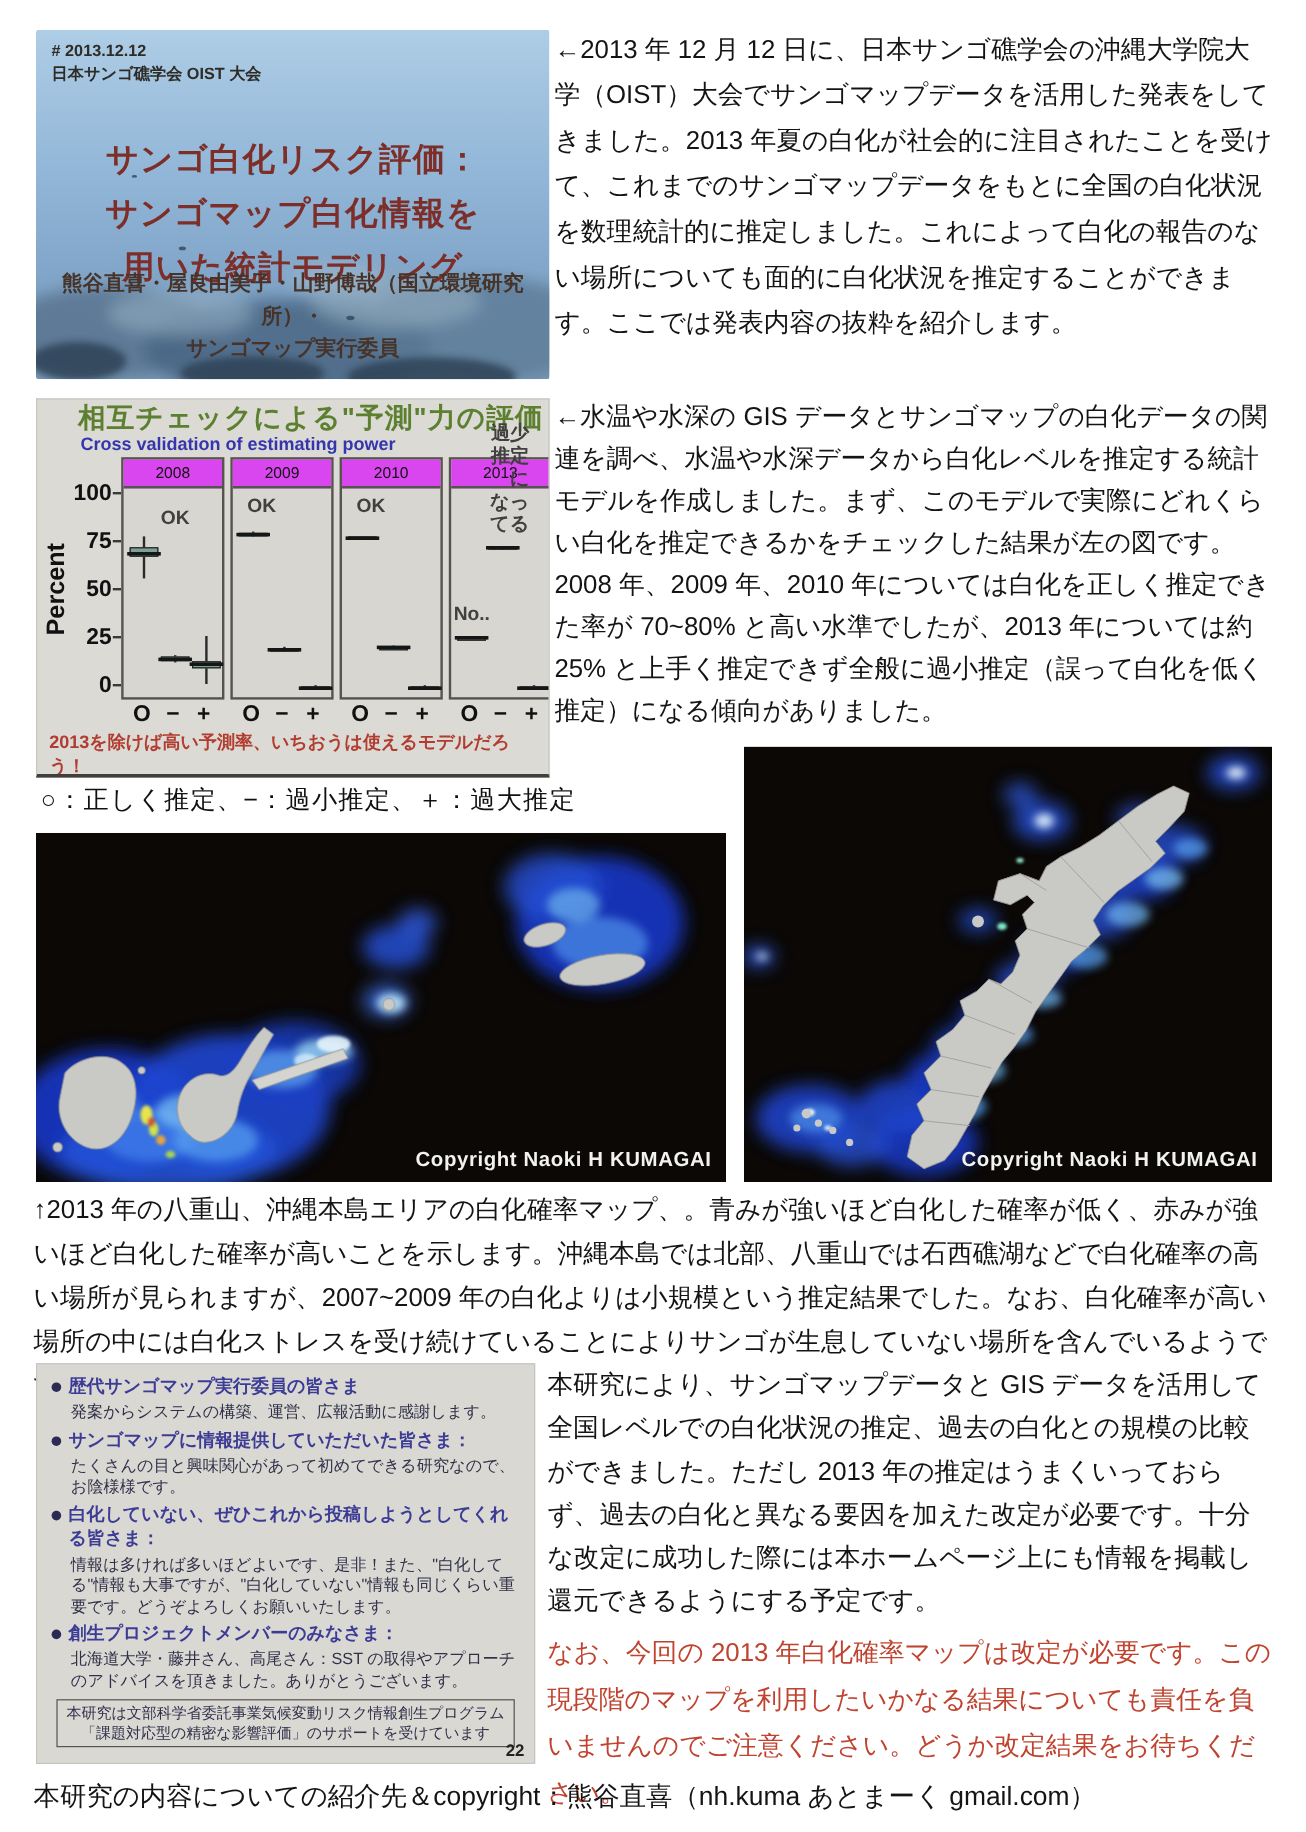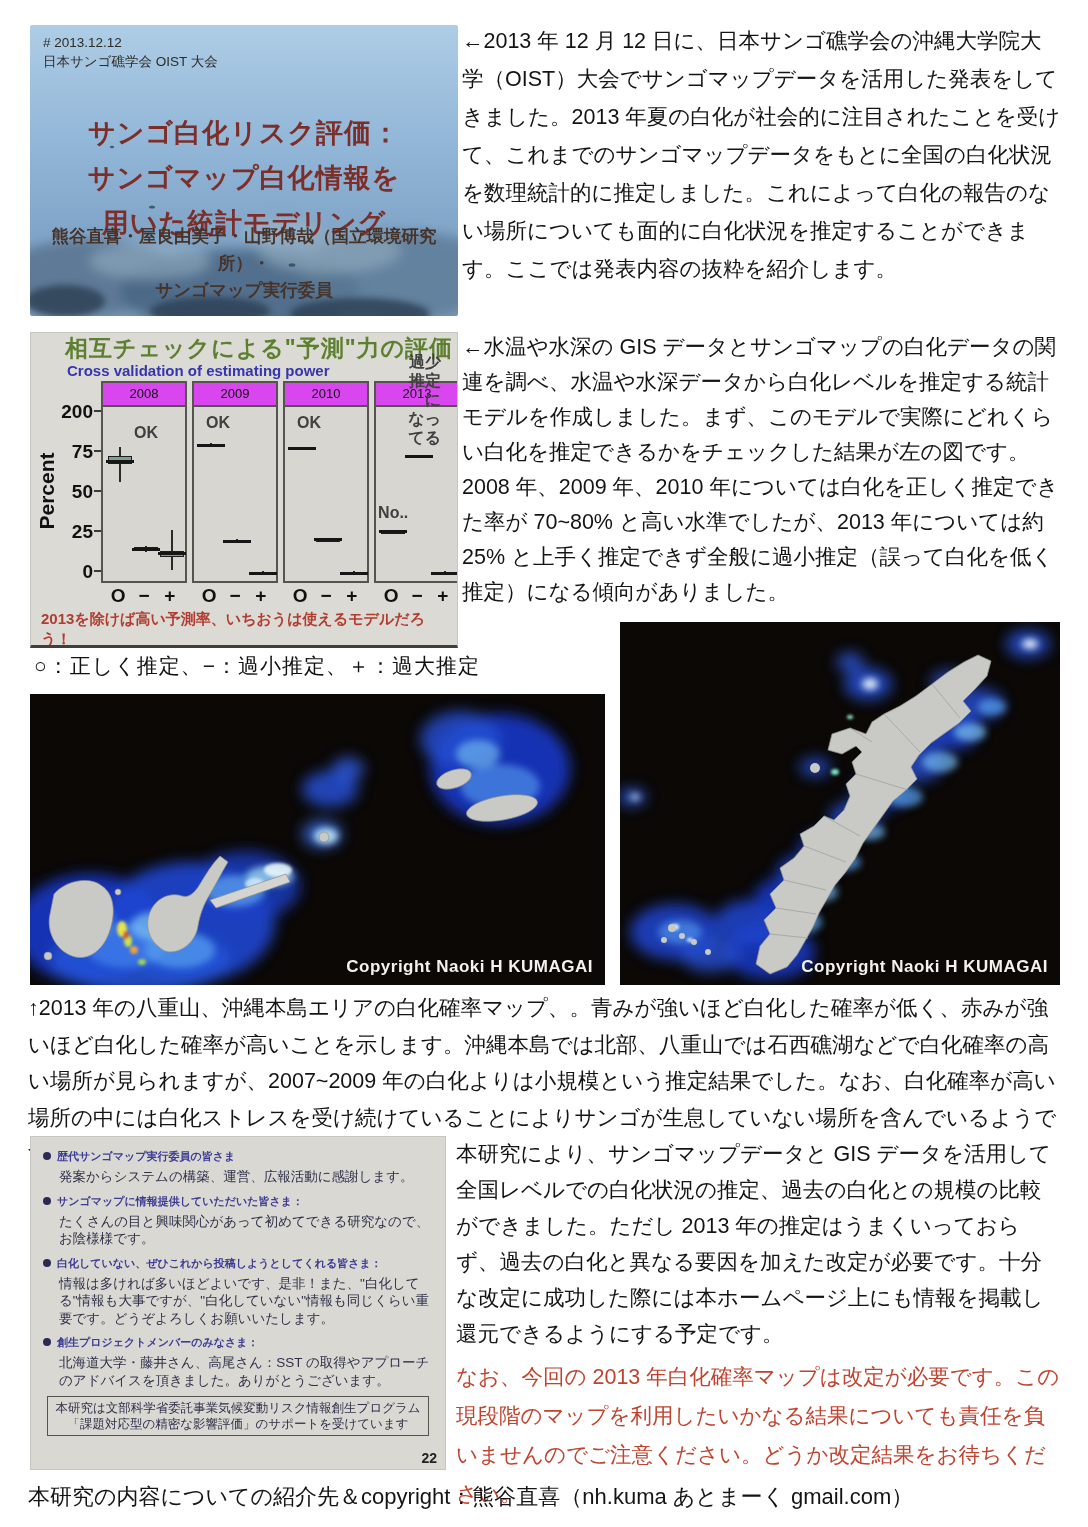--- a/index.html
+++ b/index.html
@@ -13,21 +13,21 @@
   .bodytext2{font-size:21.5px;line-height:35px;color:#141414;}
   .caption{font-size:21.5px;line-height:36.5px;color:#141414;}
   .res{font-size:21.5px;line-height:36px;color:#141414;}
   .warn{font-size:21.5px;line-height:39px;color:#c0432f;margin-top:6px;}
   .pfoot{font-size:22px;color:#141414;white-space:nowrap;}
   .legend{font-size:21px;color:#111111;white-space:nowrap;letter-spacing:1px;}
 
   
   .title-slide{overflow:hidden;border-radius:2px;}
   .title-slide svg{position:absolute;left:0;top:0;width:100%;height:100%;}
-  .ts-meta{position:absolute;left:13px;top:8px;font-size:13.5px;line-height:19px;color:#2e2c26;font-weight:normal;}
+  .ts-meta{position:absolute;left:13px;top:8px;font-size:13.5px;line-height:19px;color:#2e2c26;font-weight:bold;}
   .ts-title{position:absolute;left:0;top:86px;width:100%;text-align:center;font-size:27px;font-weight:bold;
             color:#7d2e28;line-height:45px;letter-spacing:1px;}
   .ts-authors{position:absolute;left:0;bottom:12px;width:100%;text-align:center;font-size:17.5px;
               color:#46332a;line-height:27px;font-weight:bold;}
 
   
   .chart-slide{background:#dbdad4;border:1px solid #c6c5bf;border-bottom:3px solid #403f3b;box-sizing:border-box;overflow:hidden;}
   .ctitle{margin:2px 0 0 34px;font-size:23px;line-height:27px;font-weight:bold;color:#5d8030;letter-spacing:1px;}
   .csub{margin:0 0 0 36px;font-size:15px;line-height:17px;color:#3535ae;font-weight:bold;}
   .plot{position:relative;margin:2px 0 0 70px;width:360px;height:226px;}
@@ -51,21 +51,21 @@
   
   .map{overflow:hidden;}
   .map svg{position:absolute;left:0;top:0;width:100%;height:100%;}
   .map-copy{position:absolute;right:12px;bottom:8px;color:#f2f2ee;font-size:17px;font-weight:bold;
             letter-spacing:0.5px;}
 
   
   .ack{background:#d9d8d2;border:1px solid #c6c5bf;box-sizing:border-box;padding:4px 12px 2px 12px;overflow:hidden;}
   .ack-title{text-align:center;font-size:25px;font-weight:bold;color:#6b9c3f;letter-spacing:1px;margin:2px 0 3px 0;}
   .ack-b{margin-top:5px;}
-  .ack-bl{display:flex;align-items:flex-start;color:#3c3c96;font-size:11px;line-height:20px;font-weight:bold;}
+  .ack-bl{display:flex;align-items:flex-start;color:#3c3c96;font-size:15px;line-height:20px;font-weight:bold;}
   .ack-dot{width:8px;height:8px;border-radius:50%;background:#2a2a55;margin:6px 6px 0 0;flex:none;}
   .ack-bd{margin:2px 0 0 16px;color:#30304a;font-size:13.5px;line-height:17.5px;}
   .ack-box{margin:7px 4px 0 4px;border:1.5px solid #55544e;padding:3px 6px;font-size:12.5px;line-height:16px;
            color:#30304a;text-align:center;}
   .ack-page{position:absolute;right:8px;bottom:3px;font-size:14px;font-weight:bold;color:#222;}
 </style>
 </head>
 <body>
 
 <div class="page">
@@ -132,21 +132,21 @@
     <div class="plot" id="chart-plot">
       <div class="ylab">Percent</div>
     <div class="ytick" style="top: 180px;">0</div>
         <div class="ydash" style="top: 189px;"></div>
         <div class="ytick" style="top: 140px;">25</div>
         <div class="ydash" style="top: 149px;"></div>
         <div class="ytick" style="top: 100px;">50</div>
         <div class="ydash" style="top: 109px;"></div>
         <div class="ytick" style="top: 60px;">75</div>
         <div class="ydash" style="top: 69px;"></div>
-        <div class="ytick" style="top: 20px;">200</div>
+        <div class="ytick" style="top: 20px;">100</div>
         <div class="ydash" style="top: 29px;"></div>
         <div class="panel" style="left: 0px;">
           <div class="pframe">
             <div class="phead">2008</div>
             <div class="pwhisk" style="left: 16.2px; top: 63.6px; height: 35.2px;"></div>
             <div class="pbox" style="left: 5.2px; top: 73.2px; height: 8px;"></div>
             <div class="pmed" style="left: 3.2px; top: 76.5px;"></div>
             <div class="pwhisk" style="left: 42px; top: 162.8px; height: 6.4px;"></div>
             <div class="pbox" style="left: 31px; top: 164.4px; height: 3.2px;"></div>
             <div class="pmed" style="left: 29px; top: 164.5px;"></div>

